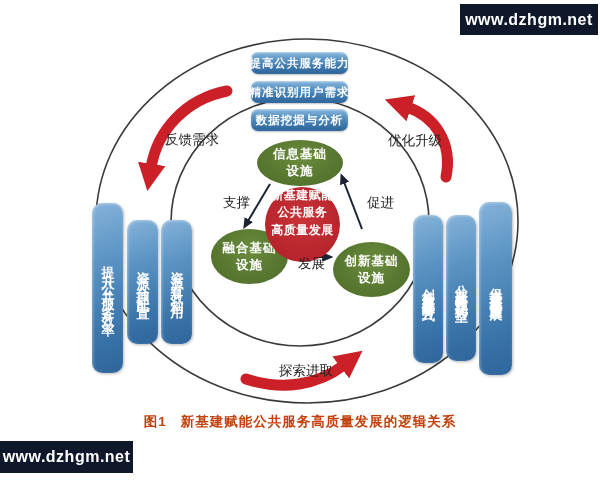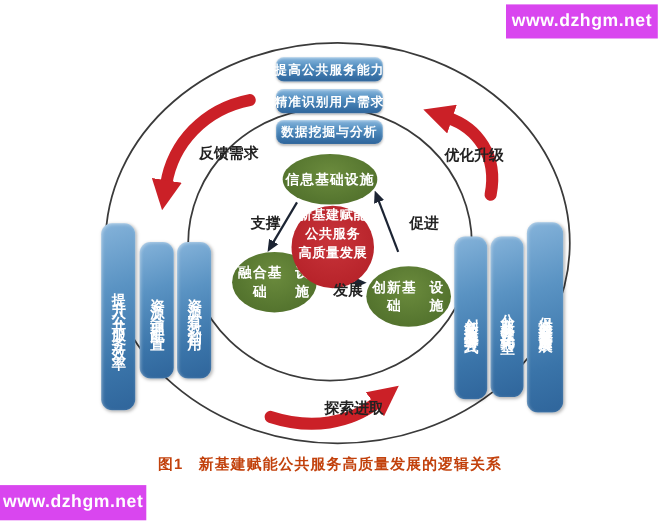--- a/index.html
+++ b/index.html
@@ -30,50 +30,50 @@
   }
   .ls8{letter-spacing:8px;}
   .ls7{letter-spacing:7px;}
   .ls3{letter-spacing:3px;}
   .ls2{letter-spacing:2px;}
 
   
   .gnode{
     background:radial-gradient(ellipse at 50% 38%,#6b8b3d 0%,#577730 60%,#4d6b29 100%);
     border-radius:50%;
-    display:flex;align-items:center;justify-content:center;
+    display:flex;flex-direction:column;align-items:center;justify-content:center;
     color:#fff;font-weight:bold;font-size:12.5px;line-height:1.35;letter-spacing:1px;
     z-index:3;text-align:center;
   }
 
   
   .rnode{
     background:radial-gradient(circle at 50% 42%,#c8343a 0%,#b8242b 70%,#ad1f26 100%);
     border-radius:50%;
     display:flex;flex-direction:column;align-items:center;
     color:#fff;font-weight:bold;font-size:12px;line-height:1.45;letter-spacing:.5px;
     z-index:4;text-align:center;
   }
 
   
   .lbl{
-    font-size:13.5px;font-weight:700;color:#222;text-align:left;
-    z-index:5;white-space:nowrap;margin-left:24px;
+    font-size:13.5px;font-weight:400;color:#222;text-align:right;
+    z-index:5;white-space:nowrap;
   }
 
   
   #caption{
     left:0;top:413px;width:600px;text-align:center;z-index:5;
     color:#c2410c;font-weight:bold;font-size:13.5px;letter-spacing:1px;
   }
   #caption .fig{margin-right:14px;}
 
   
   .wm{
-    background:#d946ef;color:#ffffff;font-weight:bold;font-size:16px;
+    background:#0f172a;color:#ffffff;font-weight:bold;font-size:16px;
     display:flex;align-items:center;justify-content:center;
     z-index:10;letter-spacing:.5px;
   }
 </style>
 </head>
 <body>
 
 <div id="canvas">
 
   <svg id="rings-svg" width="600" height="480" viewBox="0 0 600 480">

